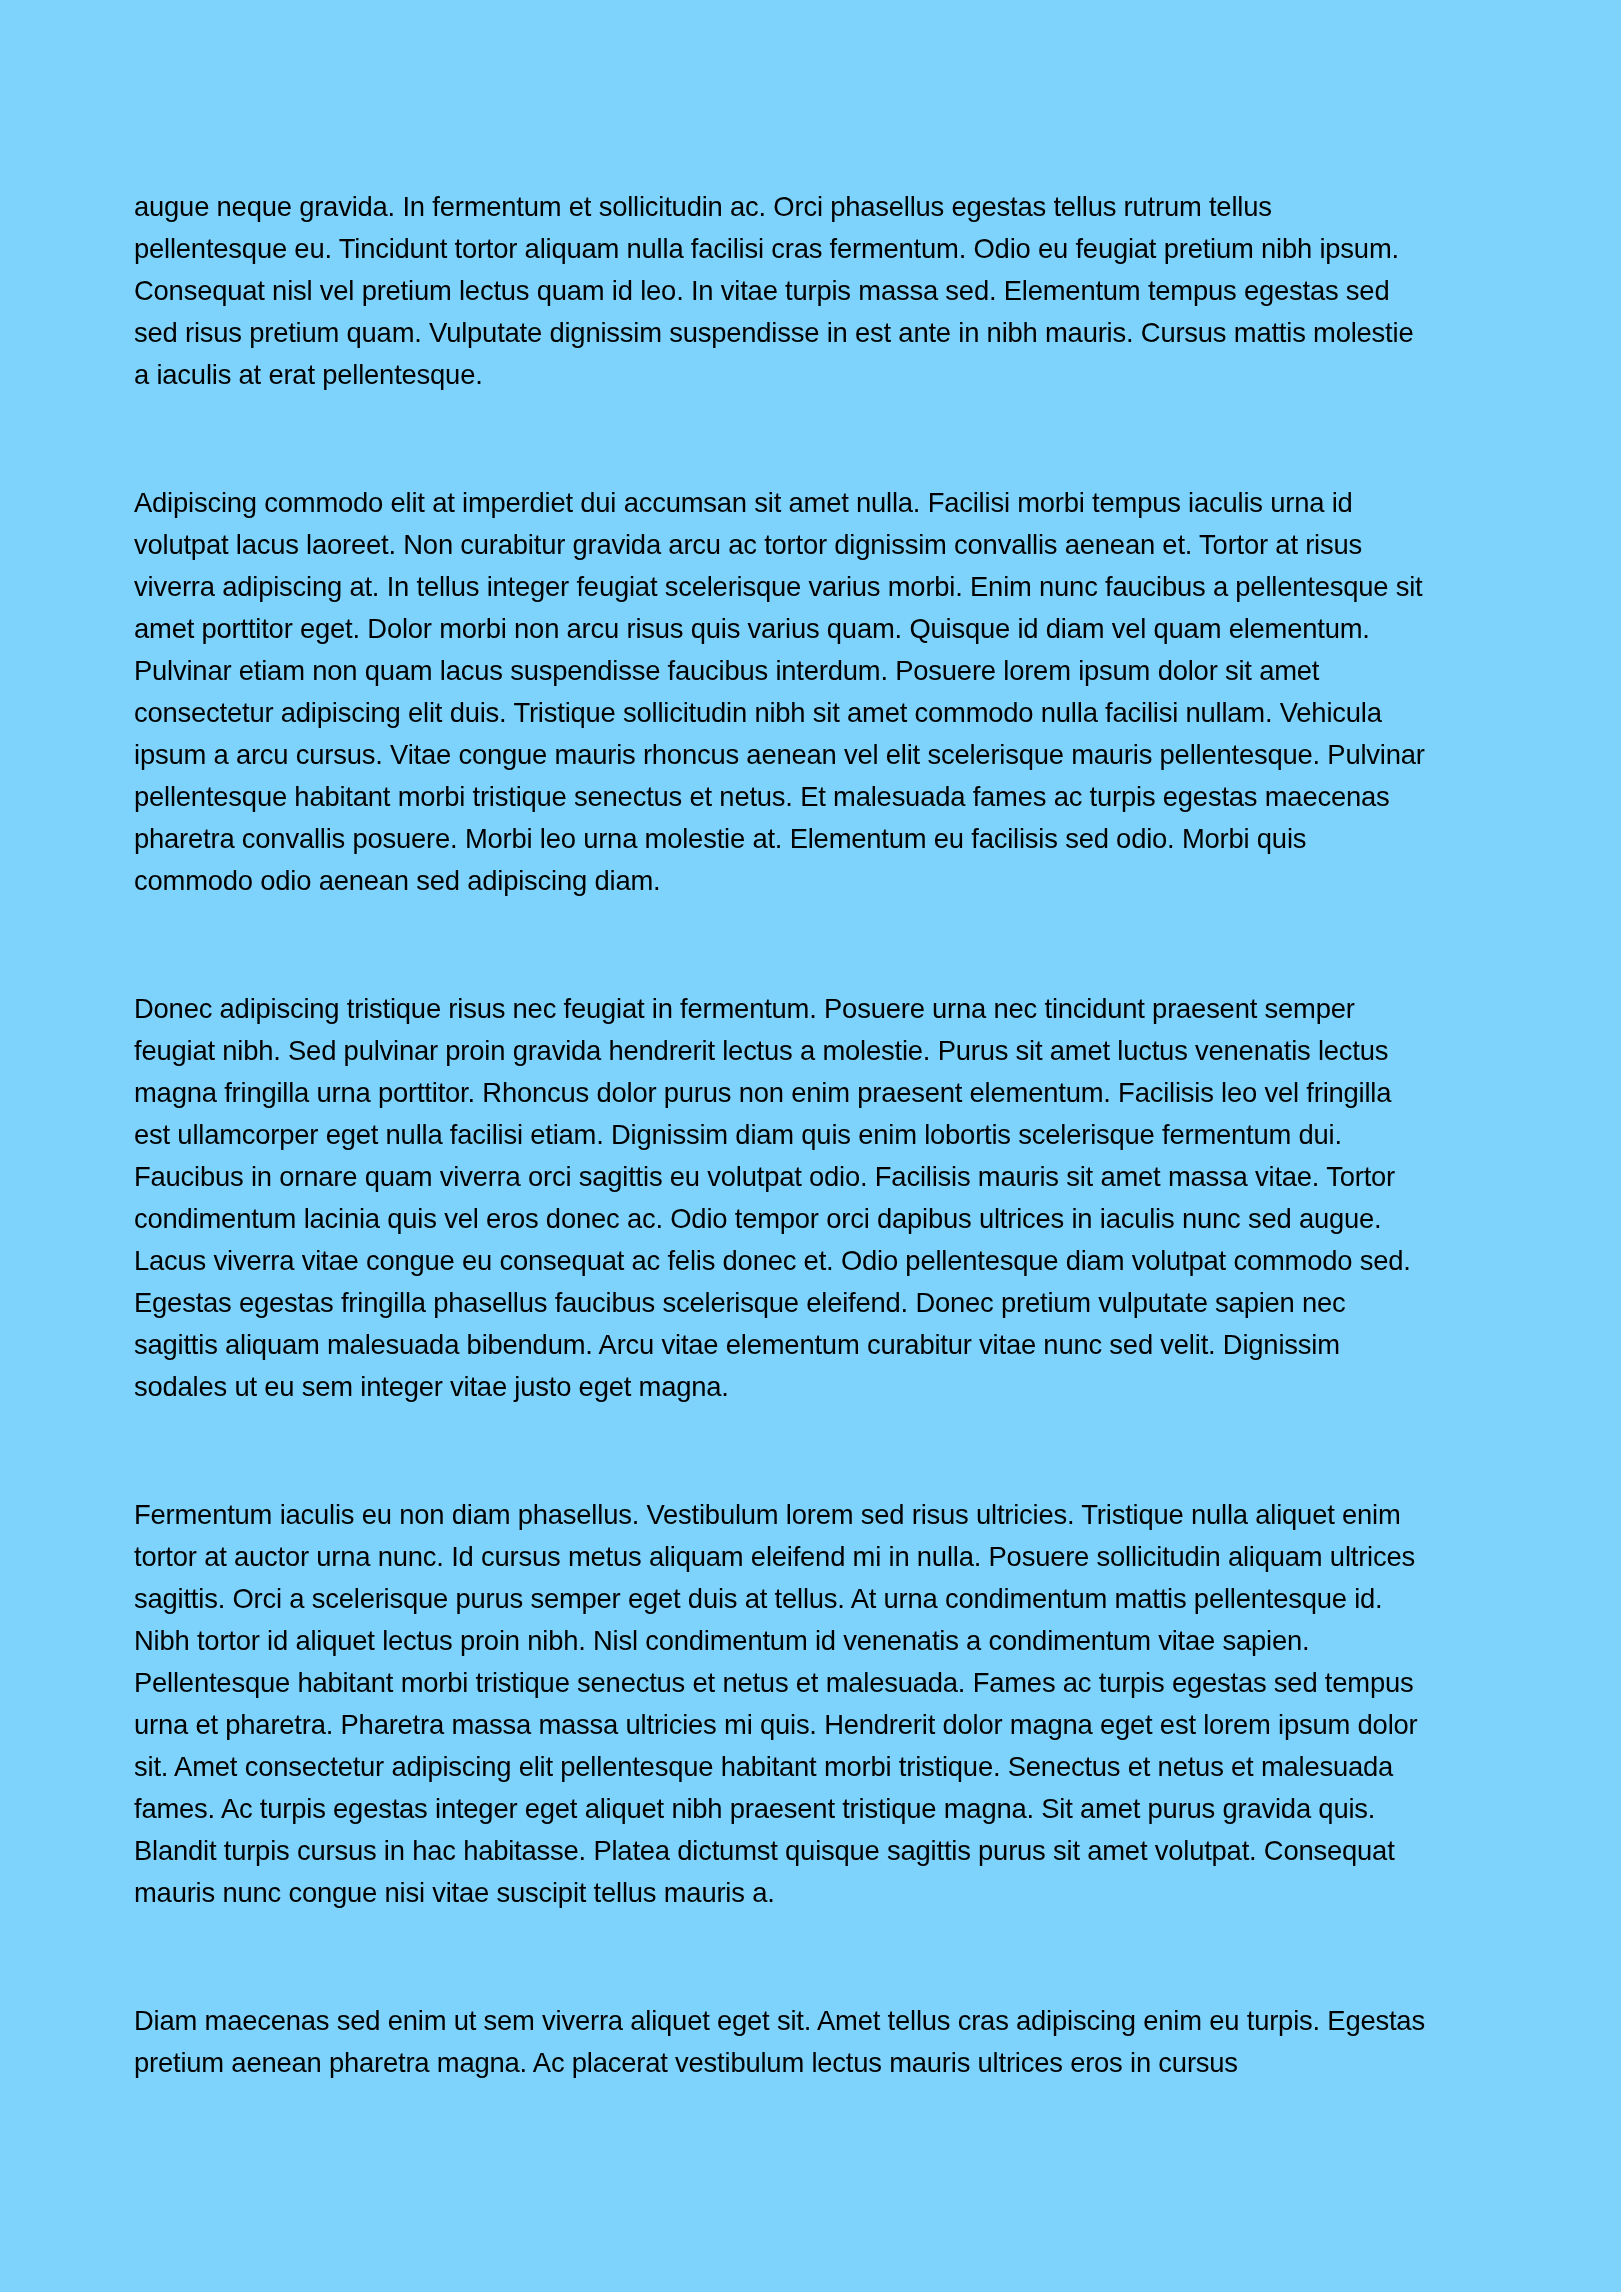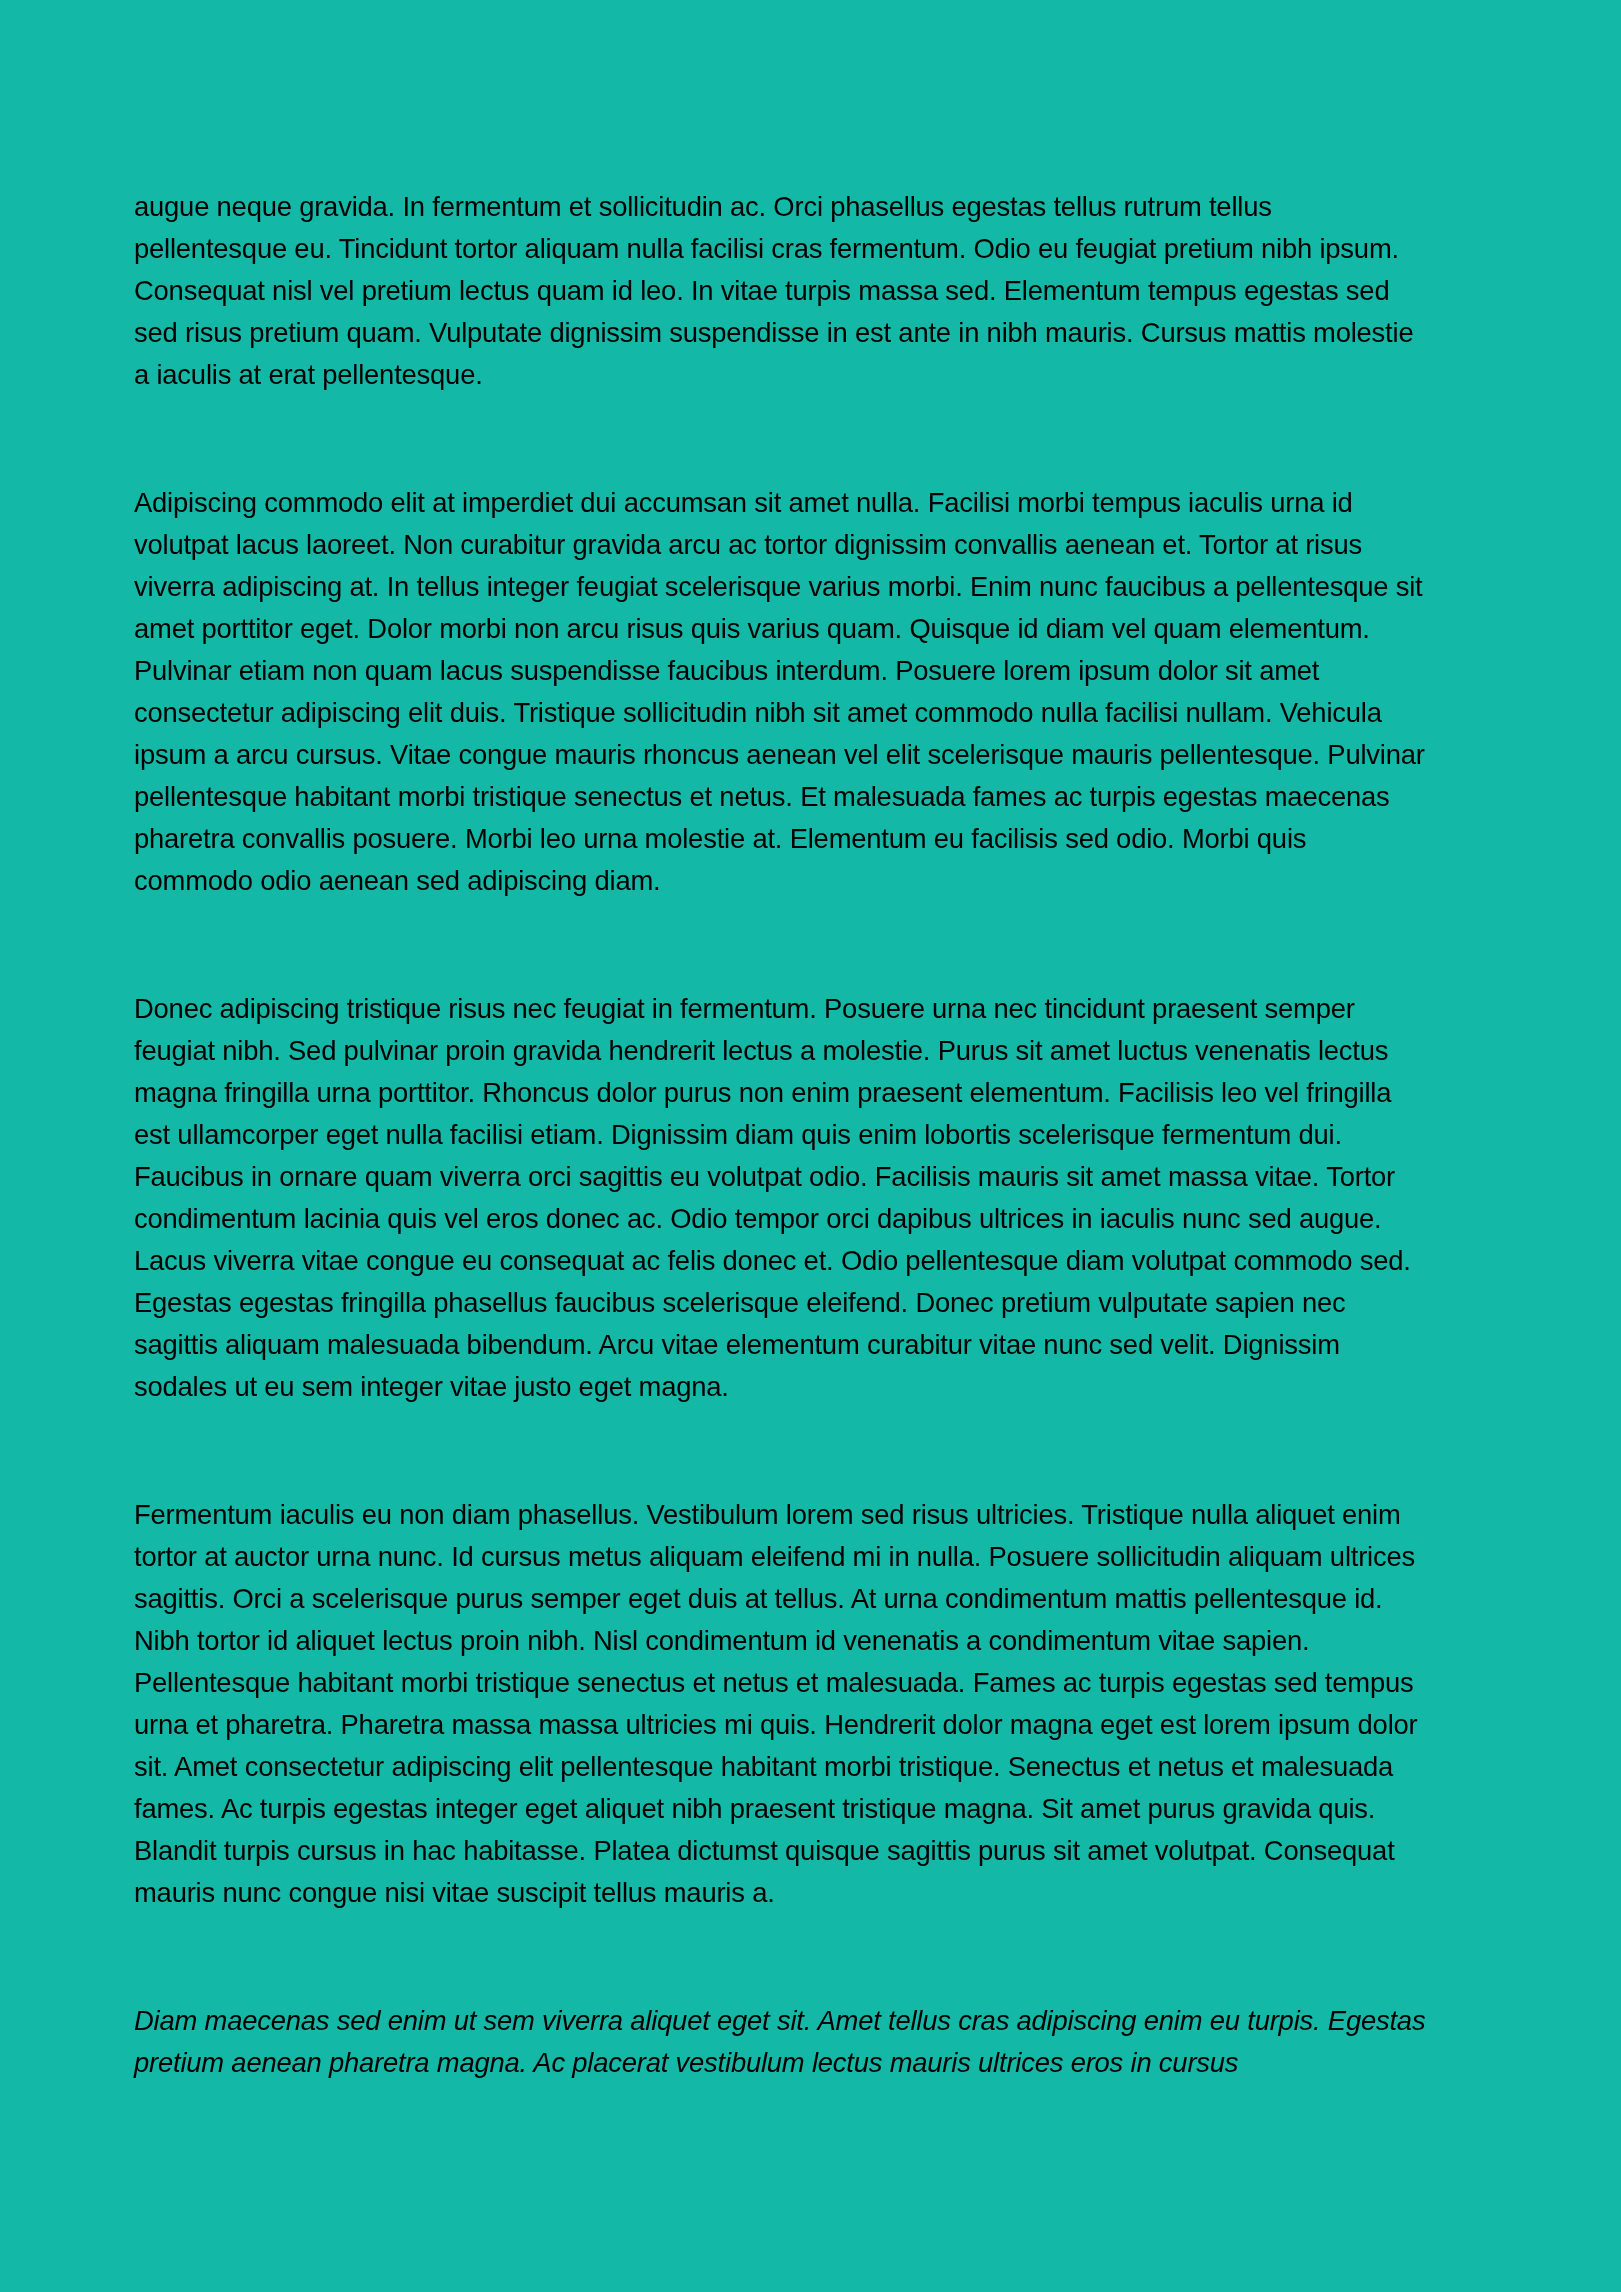--- a/index.html
+++ b/index.html
@@ -4,40 +4,39 @@
 <style>
   html, body {
     margin: 0;
     padding: 0;
     background: #ffffff;
   }
   .page {
     position: relative;
     width: 1621px;
     height: 2293px;
-    background: #14b8a6;
+    background: #7dd3fc;
     box-sizing: border-box;
     padding: 186px 190px 196px 134px;
     overflow: hidden;
   }
   .doc-body {
     font-family: "Liberation Sans", "DejaVu Sans", sans-serif;
     font-size: 27.4px;
     line-height: 42px;
     letter-spacing: -0.2px;
     color: #000000;
     text-align: left;
     max-width: 1297px;
   }
   .doc-body p {
     margin: 0 0 86px 0;
   }
   .doc-body p:last-child {
     margin-bottom: 4px;
-    font-style: italic;
   }
 </style>
 </head>
 <body>
 
 <div class="page">
   <div class="doc-body">
     <p>augue neque gravida. In fermentum et sollicitudin ac. Orci phasellus egestas tellus rutrum tellus pellentesque eu. Tincidunt tortor aliquam nulla facilisi cras fermentum. Odio eu feugiat pretium nibh ipsum. Consequat nisl vel pretium lectus quam id leo. In vitae turpis massa sed. Elementum tempus egestas sed sed risus pretium quam. Vulputate dignissim suspendisse in est ante in nibh mauris. Cursus mattis molestie a iaculis at erat pellentesque.</p>
     <p>Adipiscing commodo elit at imperdiet dui accumsan sit amet nulla. Facilisi morbi tempus iaculis urna id volutpat lacus laoreet. Non curabitur gravida arcu ac tortor dignissim convallis aenean et. Tortor at risus viverra adipiscing at. In tellus integer feugiat scelerisque varius morbi. Enim nunc faucibus a pellentesque sit amet porttitor eget. Dolor morbi non arcu risus quis varius quam. Quisque id diam vel quam elementum. Pulvinar etiam non quam lacus suspendisse faucibus interdum. Posuere lorem ipsum dolor sit amet consectetur adipiscing elit duis. Tristique sollicitudin nibh sit amet commodo nulla facilisi nullam. Vehicula ipsum a arcu cursus. Vitae congue mauris rhoncus aenean vel elit scelerisque mauris pellentesque. Pulvinar pellentesque habitant morbi tristique senectus et netus. Et malesuada fames ac turpis egestas maecenas pharetra convallis posuere. Morbi leo urna molestie at. Elementum eu facilisis sed odio. Morbi quis commodo odio aenean sed adipiscing diam.</p>
     <p>Donec adipiscing tristique risus nec feugiat in fermentum. Posuere urna nec tincidunt praesent semper feugiat nibh. Sed pulvinar proin gravida hendrerit lectus a molestie. Purus sit amet luctus venenatis lectus magna fringilla urna porttitor. Rhoncus dolor purus non enim praesent elementum. Facilisis leo vel fringilla est ullamcorper eget nulla facilisi etiam. Dignissim diam quis enim lobortis scelerisque fermentum dui. Faucibus in ornare quam viverra orci sagittis eu volutpat odio. Facilisis mauris sit amet massa vitae. Tortor condimentum lacinia quis vel eros donec ac. Odio tempor orci dapibus ultrices in iaculis nunc sed augue. Lacus viverra vitae congue eu consequat ac felis donec et. Odio pellentesque diam volutpat commodo sed. Egestas egestas fringilla phasellus faucibus scelerisque eleifend. Donec pretium vulputate sapien nec sagittis aliquam malesuada bibendum. Arcu vitae elementum curabitur vitae nunc sed velit. Dignissim sodales ut eu sem integer vitae justo eget magna.</p>

